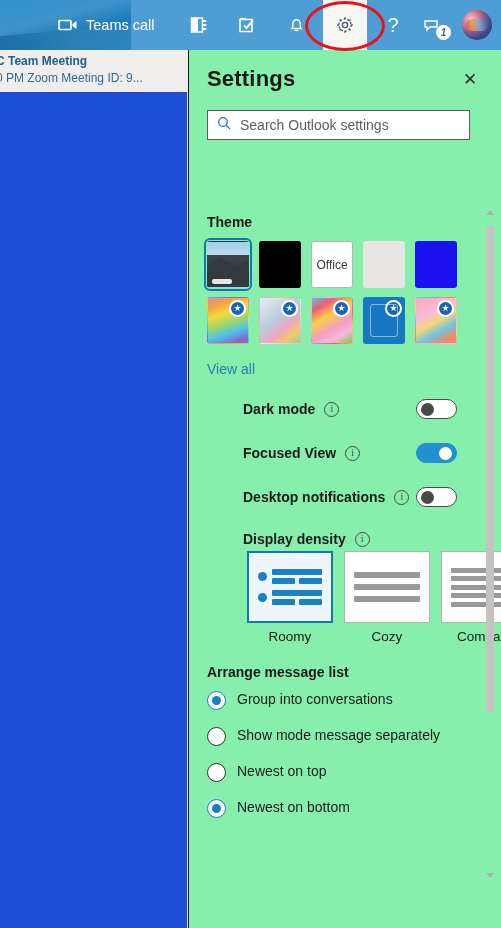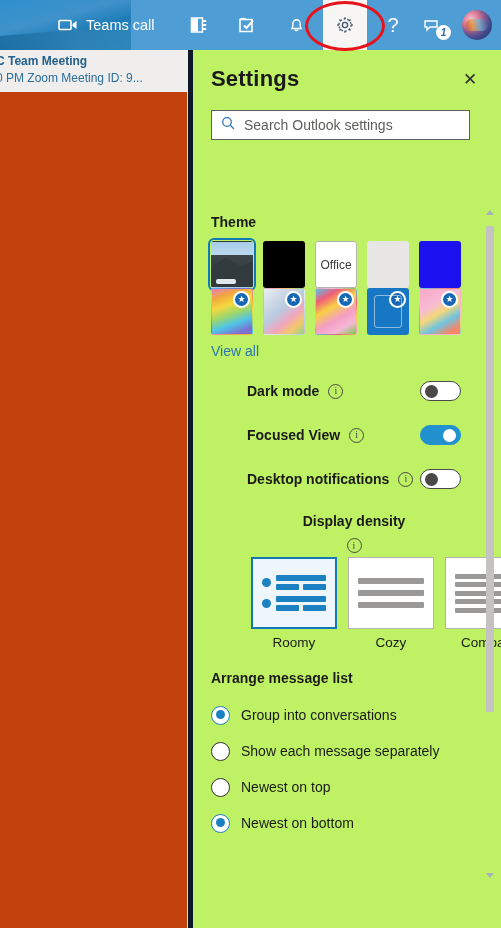--- a/index.html
+++ b/index.html
@@ -63,42 +63,42 @@
   
   .annot-ellipse {
     position: absolute; left: 305px; top: 1px; width: 80px; height: 50px;
     border: 3.5px solid #e8131a; border-radius: 50%;
     pointer-events: none; z-index: 40;
   }
 
   
   .left-area {
     position: absolute; left: 0; top: 50px; width: 188px; height: 878px;
-    background: #c2410c; border-right: 1px solid #e6e4e2;
+    background: #1d4ed8; border-right: 1px solid #e6e4e2;
   }
   .meeting-card {
     position: absolute; left: 0; top: 0; width: 188px; height: 42px;
     background: #efeeed; padding: 4px 6px 0 0;
   }
   .meeting-title {
     font-size: 12px; font-weight: bold; color: #24608c;
     white-space: nowrap; overflow: hidden;
     margin-left: -4px;
   }
   .meeting-sub {
     font-size: 12px; color: #2b6d9b; white-space: nowrap; overflow: hidden;
     margin-top: 3px; margin-left: -4px;
   }
 
   
   .panel {
     position: absolute; left: 188px; top: 50px;
     width: 313px; height: 878px;
-    background: #bef264;
-    border-left: 5px solid #0f172a;
+    background: #86efac;
+    border-left: 1px solid #0f172a;
   }
   .panel-header {
     position: relative; height: 58px;
     display: flex; align-items: center; justify-content: space-between;
     padding: 0 18px 0 18px;
   }
   .panel-title { font-size: 22px; font-weight: bold; color: #1b1a19; letter-spacing: .2px; }
   .close-btn {
     width: 26px; height: 26px; display: flex; align-items: center; justify-content: center;
     color: #323130; font-size: 17px; cursor: pointer; background: none; border: none;
@@ -123,21 +123,21 @@
     overflow: hidden;
   }
   .scroll-content { padding: 14px 18px 0 18px; width: 286px; }
 
   .section-label {
     font-size: 14px; font-weight: bold; color: #1b1a19; margin-bottom: 11px;
   }
   .section-label.spaced { margin-top: 20px; }
 
   
-  .theme-row { display: flex; gap: 10px; }
+  .theme-row { display: flex; gap: 10px; margin-bottom: 9px; }
   .swatch {
     width: 47px; height: 47px; border-radius: 3px;
     position: relative; cursor: pointer; overflow: hidden;
     border: 1px solid transparent;
   }
   .swatch.sel { outline: 2px solid #0f7ab5; outline-offset: 1px; }
   .sw-mountain {
     background: linear-gradient(#a7cde8 0%, #bcd9ee 30%, #3c4548 30%, #2c3336 100%);
     position: relative;
   }
@@ -218,21 +218,21 @@
   .density-label { font-size:13.5px; color:#1b1a19; margin-top:6px; }
   .d-line { height:6px; background:#9b9997; border-radius:1px; }
   .sel .d-line { background:#1c81c2; }
   .d-group { display:flex; align-items:center; gap:5px; }
   .d-dot { width:9px; height:9px; border-radius:50%; background:#1c81c2; flex:0 0 auto; }
   .d-stack { flex:1; display:flex; flex-direction:column; gap:3px; }
   .d-sub { display:flex; gap:4px; }
   .d-sub .d-line { flex:1; }
 
   
-  .radio-row { display:flex; align-items:center; gap:11px; height: 36px; cursor:pointer; }
+  .radio-row { display:flex; align-items:flex-start; gap:11px; height: 36px; cursor:pointer; }
   .radio {
     width:19px; height:19px; border-radius:50%; border:1.5px solid #323130;
     background:#fff; position:relative; flex:0 0 auto;
   }
   .radio.on { border-color:#1c81c2; }
   .radio.on:after {
     content:""; position:absolute; left:3.5px; top:3.5px; width:9px; height:9px;
     border-radius:50%; background:#1c81c2;
   }
   .radio-label { font-size:14px; color:#1b1a19; }
@@ -444,21 +444,21 @@
           <div class="tr-left">
             <span class="tr-label">Desktop notifications</span>
             <span class="info-icon">i</span>
           </div>
           <div class="toggle">
               <i class="knob"></i>
             </div>
         </div>
 
         
-        <div class="tr-left" style="margin-top:12px;margin-bottom:4px;flex-direction:column;">
+        <div class="tr-left" style="margin-top:12px;margin-bottom:4px;">
           <span class="section-label" style="margin:0;">Display density</span>
           <span class="info-icon">i</span>
         </div>
 
         <div class="density-row">
           <div class="density-item sel">
             <div class="density-box">
               <div class="d-group">
                 <span class="d-dot"></span>
                 <span class="d-stack">
@@ -506,21 +506,21 @@
 
         
         <div class="section-label spaced">Arrange message list</div>
 
         <div class="radio-row">
           <span class="radio on"></span>
           <span class="radio-label">Group into conversations</span>
         </div>
         <div class="radio-row">
           <span class="radio"></span>
-          <span class="radio-label">Show each message separately</span>
+          <span class="radio-label">Show mode message separately</span>
         </div>
 
         
 
         <div class="radio-row">
           <span class="radio"></span>
           <span class="radio-label">Newest on top</span>
         </div>
         <div class="radio-row">
           <span class="radio on"></span>

